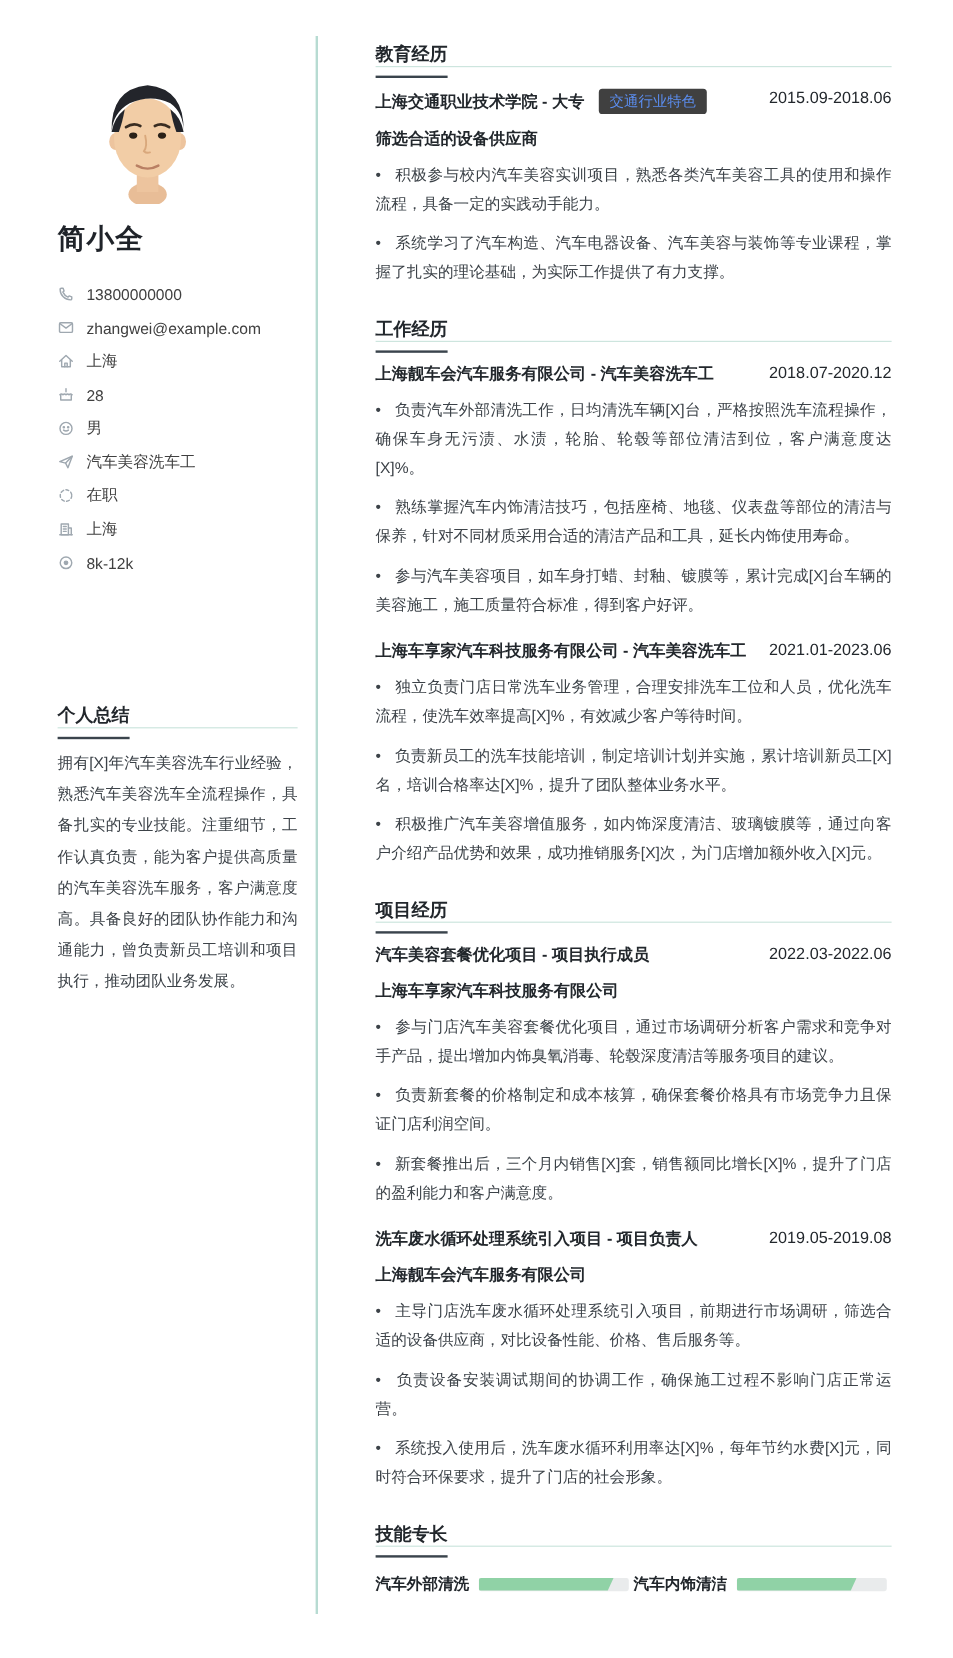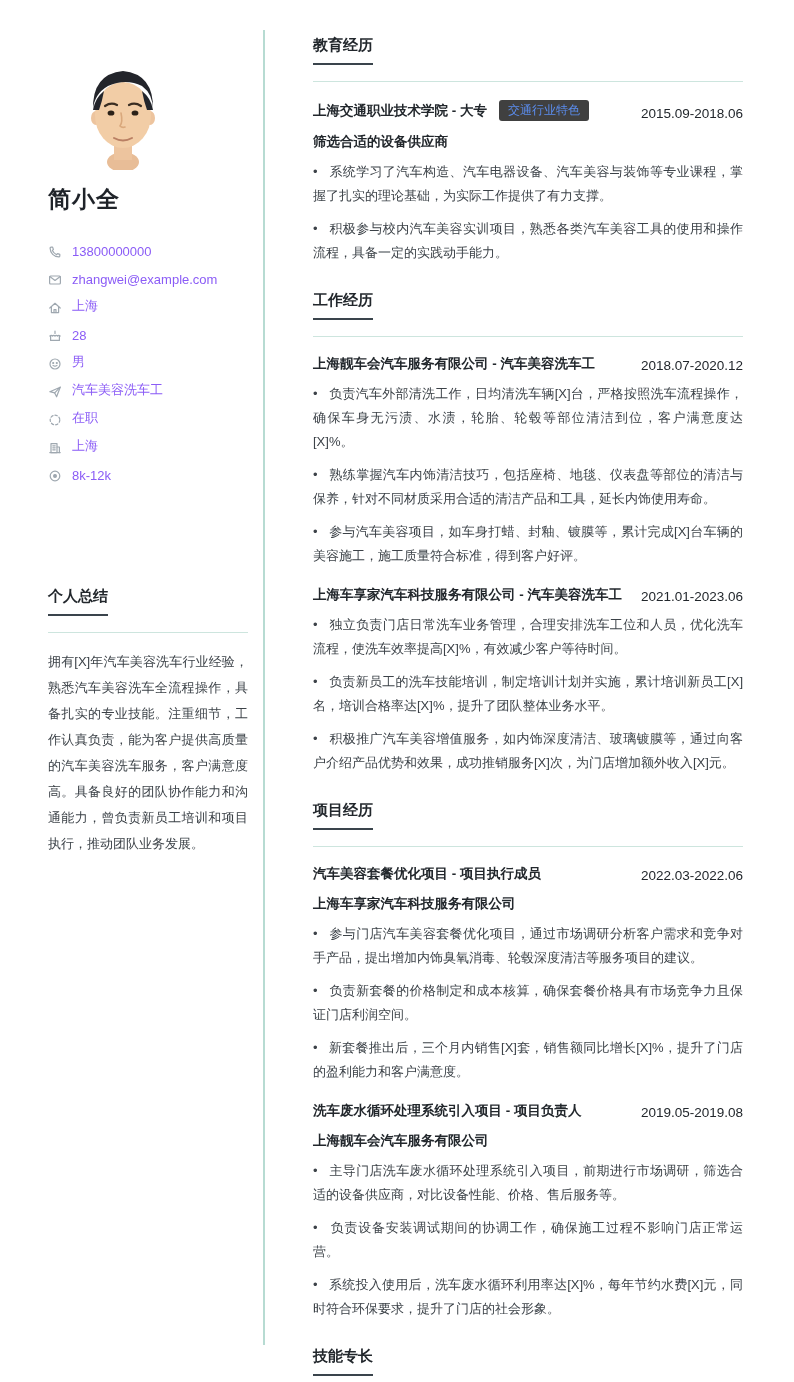--- a/index.html
+++ b/index.html
@@ -7,34 +7,34 @@
   body {
     width:794px; height:1382px; position:relative; overflow:hidden;
     font-family:"Liberation Sans","DejaVu Sans",sans-serif;
     color:#333; -webkit-font-smoothing:antialiased;
   }
   
   .sidebar { position:absolute; left:48px; top:58px; width:200px; }
   .photo { width:114px; height:112px; margin-left:18px; display:block; }
   .name { font-size:23px; font-weight:700; color:#1f2329; margin-top:14px; letter-spacing:1px; }
   .contacts { margin-top:16px; }
-  .contact-row { display:flex; align-items:flex-end; gap:10px; height:28px; font-size:13px; color:#8b5cf6; }
+  .contact-row { display:flex; align-items:center; gap:10px; height:28px; font-size:13px; color:#404040; }
   .contact-row svg { flex:0 0 14px; }
   .side-sec-title, .sec-title { font-size:15px; font-weight:700; color:#22272c; }
   .summary-block { margin-top:104px; }
-  .title-wrap { border-bottom:1px solid #cde5de; padding-bottom:26px; position:relative; }
+  .title-wrap { border-bottom:1px solid #cde5de; padding-bottom:0; position:relative; }
   .title-wrap .t { display:inline-block; padding-bottom:8px; border-bottom:2px solid #3a444c; margin-bottom:-10px; }
   .summary-text { margin-top:16px; font-size:13px; line-height:26px; color:#3c4248; text-align:justify; }
   
   .v-divider { position:absolute; left:263px; top:30px; width:2px; height:1315px; background:#b7dbd2; }
   
   .main { position:absolute; left:313px; top:36px; width:430px; }
   .section { margin-bottom:26px; }
   .item { margin-top:18px; }
-  .item-head { display:flex; justify-content:space-between; align-items:flex-end; }
+  .item-head { display:flex; justify-content:space-between; align-items:flex-start; }
   .item-title { font-size:13.5px; font-weight:700; color:#22272c; display:flex; align-items:center; }
   .item-date { font-size:13.5px; font-weight:400; color:#22272c; white-space:nowrap; }
   .tag { margin-left:12px; font-size:12px; font-weight:400; color:#5b8def; background:#404040; padding:2px 9px; border-radius:3px; white-space:nowrap; }
   .sub-title { font-size:13.5px; font-weight:700; color:#22272c; margin-top:12px; }
   .bullet { font-size:13px; line-height:24px; color:#3c4248; margin-top:9px; text-align:justify; }
   .bullet::before { content:"•\00a0\00a0\00a0"; color:#3c4248; }
   
   .skill-grid { display:flex; flex-wrap:wrap; margin-top:4px; }
   .skill-cell { width:50%; display:flex; align-items:center; margin-top:18px; padding-right:4px; }
   .skill-label { font-size:13px; font-weight:700; color:#22272c; white-space:nowrap; margin-right:8px; }
@@ -155,22 +155,22 @@
     </div>
     <div class="item">
       <div class="item-head">
         <div class="item-title">
           <span>上海交通职业技术学院 - 大专</span>
           <span class="tag">交通行业特色</span>
         </div>
         <div class="item-date">2015.09-2018.06</div>
       </div>
       <div class="sub-title">筛选合适的设备供应商</div>
+      <p class="bullet">积极参与校内汽车美容实训项目，熟悉各类汽车美容工具的使用和操作流程，具备一定的实践动手能力。</p>
       <p class="bullet">系统学习了汽车构造、汽车电器设备、汽车美容与装饰等专业课程，掌握了扎实的理论基础，为实际工作提供了有力支撑。</p>
-      <p class="bullet">积极参与校内汽车美容实训项目，熟悉各类汽车美容工具的使用和操作流程，具备一定的实践动手能力。</p>
     </div>
   </div>
 
   <div class="section">
     <div class="title-wrap sec-title">
       <span class="t">工作经历</span>
     </div>
     <div class="item">
       <div class="item-head">
         <div class="item-title">上海靓车会汽车服务有限公司 - 汽车美容洗车工</div>

